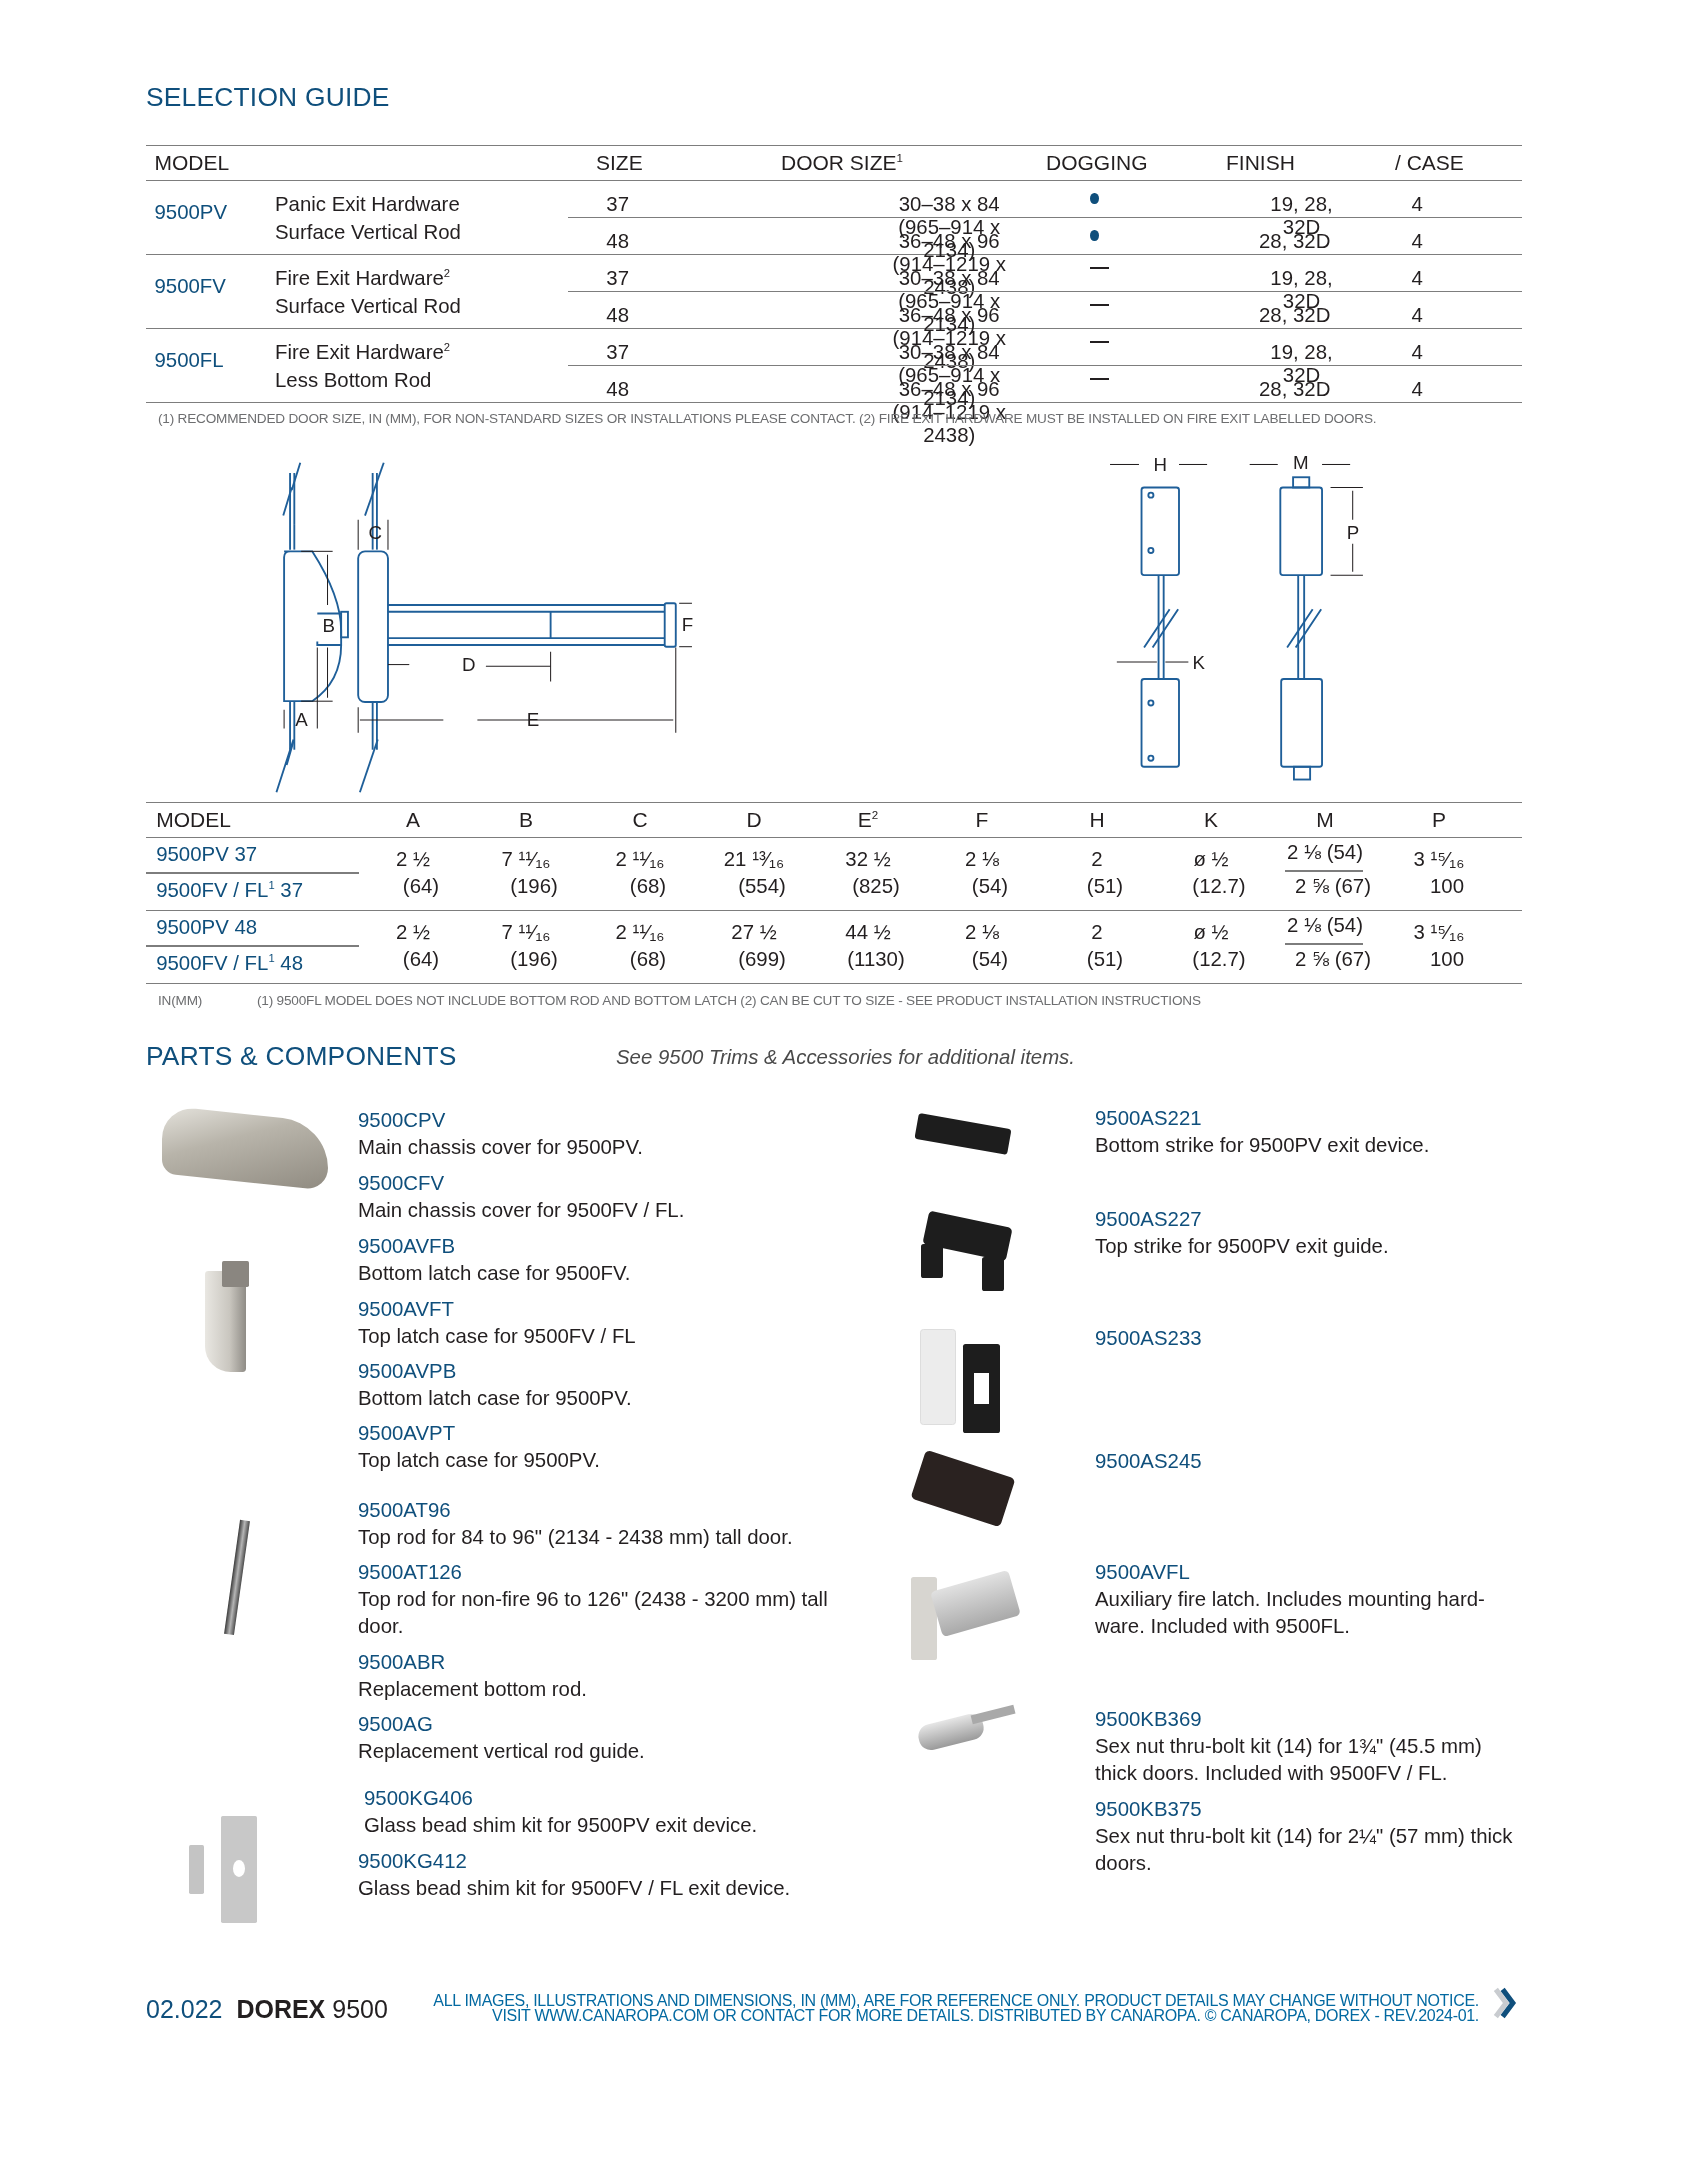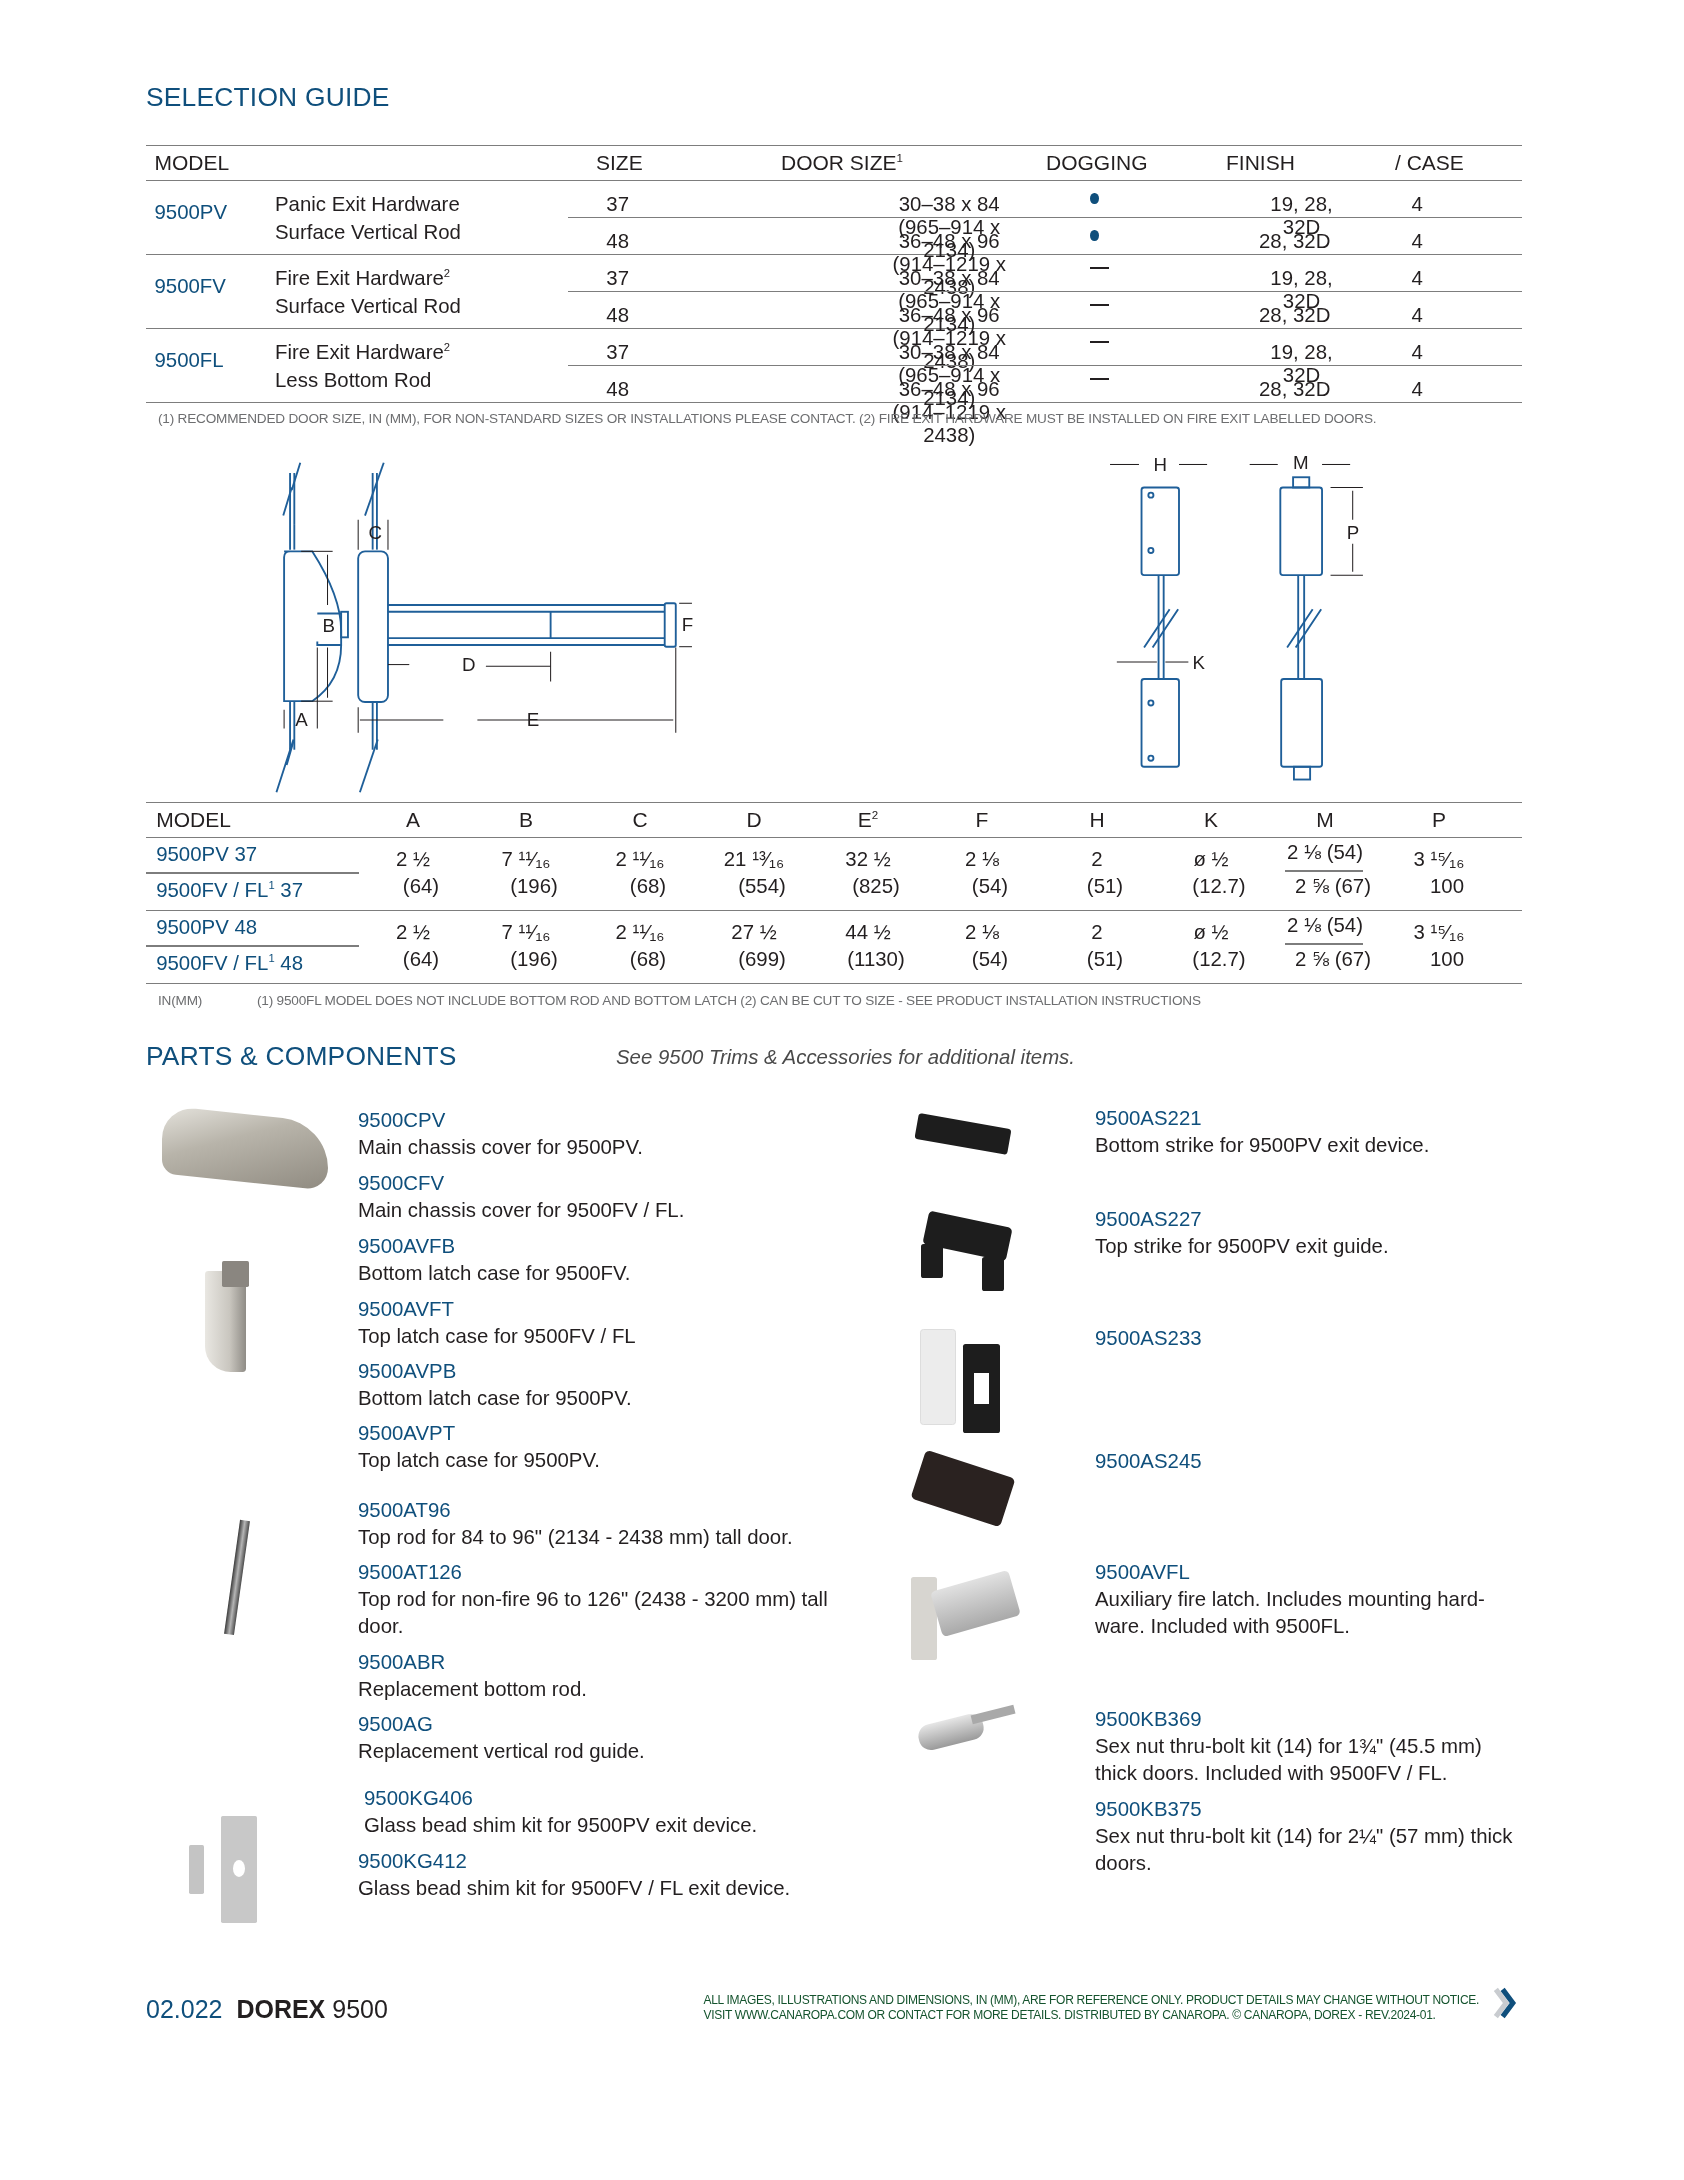--- a/index.html
+++ b/index.html
@@ -535,21 +535,21 @@
       <div class="part-code">9500KB375</div>
                    <div class="part-desc">Sex nut thru-bolt kit (14) for 2¼" (57 mm) thick doors.</div>
     </div>
   </div>
 
 <div class="abs" style="left:146px; top:1995px; font-size:25px;">
   <span class="blue">02.022</span>&nbsp;
   <span style="font-weight:bold; color:#231f20;">DOREX</span>
   <span style="color:#231f20;">9500</span>
 </div>
-<div class="abs" style="right:206px; top:1993px; font-size:12px; color:#14532d; text-align:left; line-height:15.3px; letter-spacing:-0.3px;">
+<div class="abs" style="right:206px; top:1993px; font-size:16px; color:#0369a1; text-align:right; line-height:15.3px; letter-spacing:-0.3px;">
   <div>ALL IMAGES, ILLUSTRATIONS AND DIMENSIONS, IN (MM), ARE FOR REFERENCE ONLY. PRODUCT DETAILS MAY CHANGE WITHOUT NOTICE.</div>
   <div>VISIT WWW.CANAROPA.COM OR CONTACT FOR MORE DETAILS. DISTRIBUTED BY CANAROPA. © CANAROPA, DOREX - REV.2024-01.</div>
 </div>
 <div class="abs" style="left:1489px; top:1986px; width:29px; height:34px;">
   <svg width="29" height="34" viewBox="0 0 34 40">
       <path d="M8 4 L20 20 L8 36" fill="none" stroke="#c9ccd0" stroke-width="6"></path>
       <path d="M16 4 L28 20 L16 36" fill="none" stroke="#0f4f7c" stroke-width="6"></path>
     </svg>
 </div>
 

